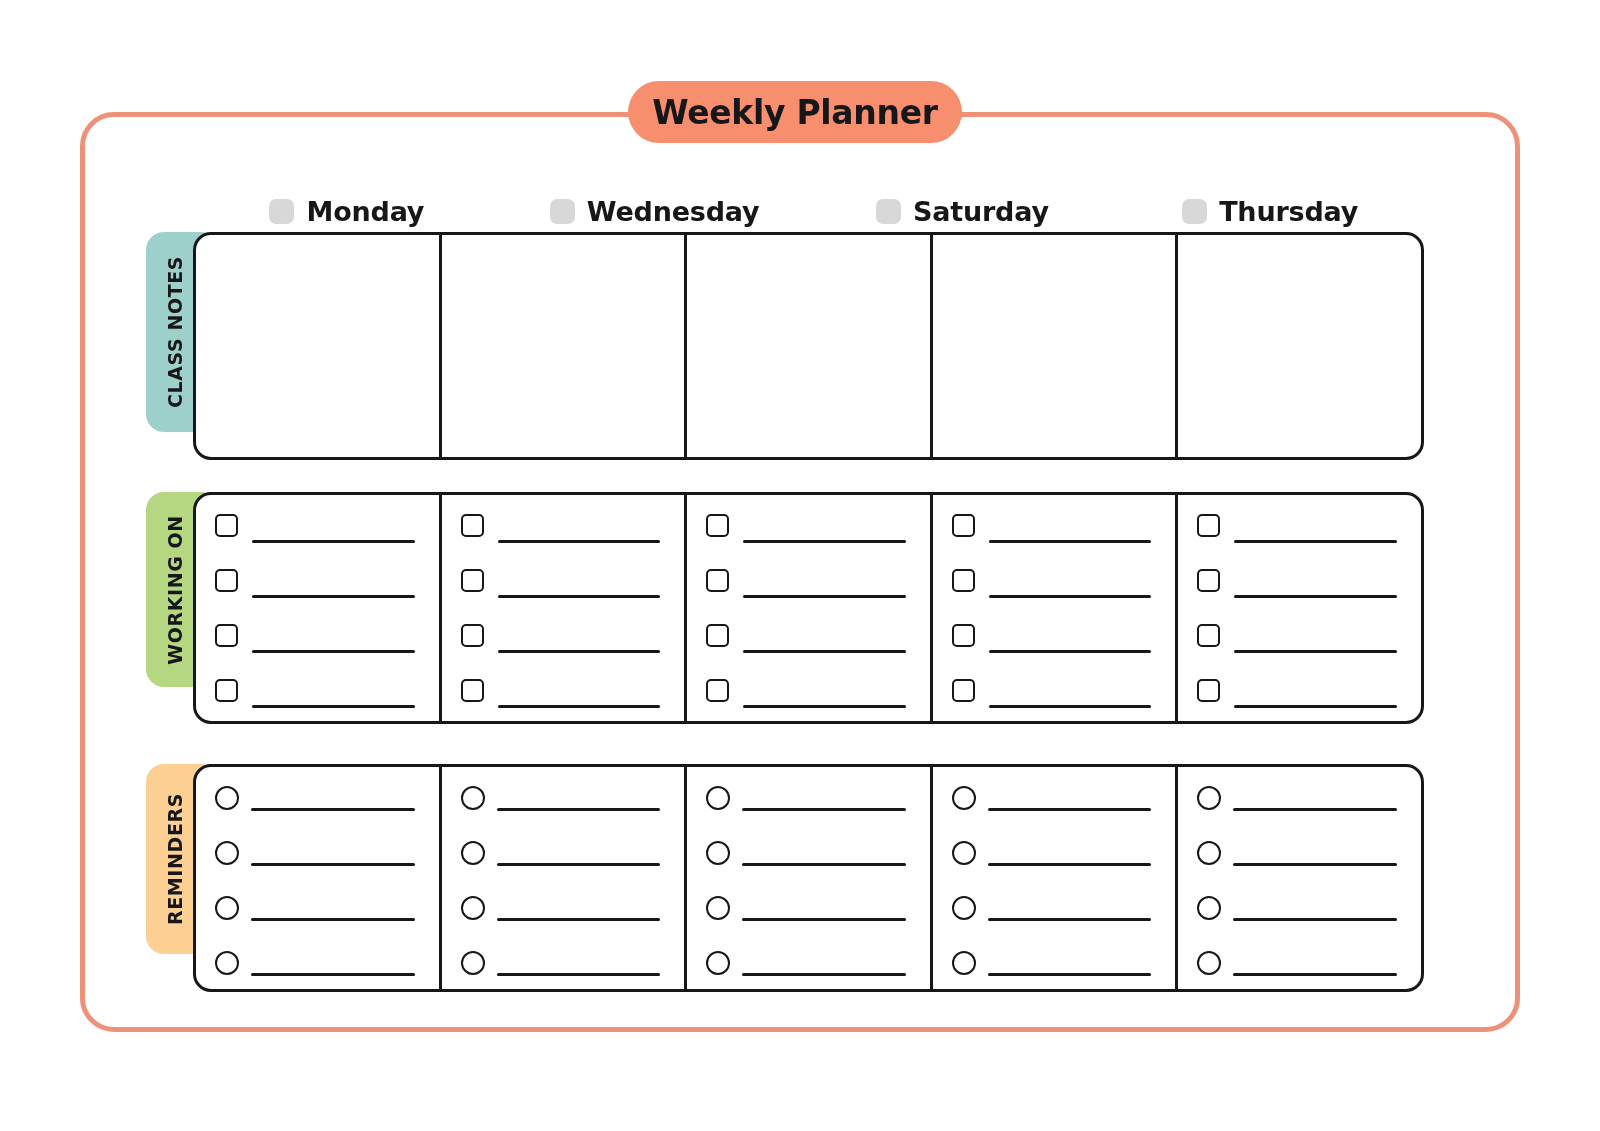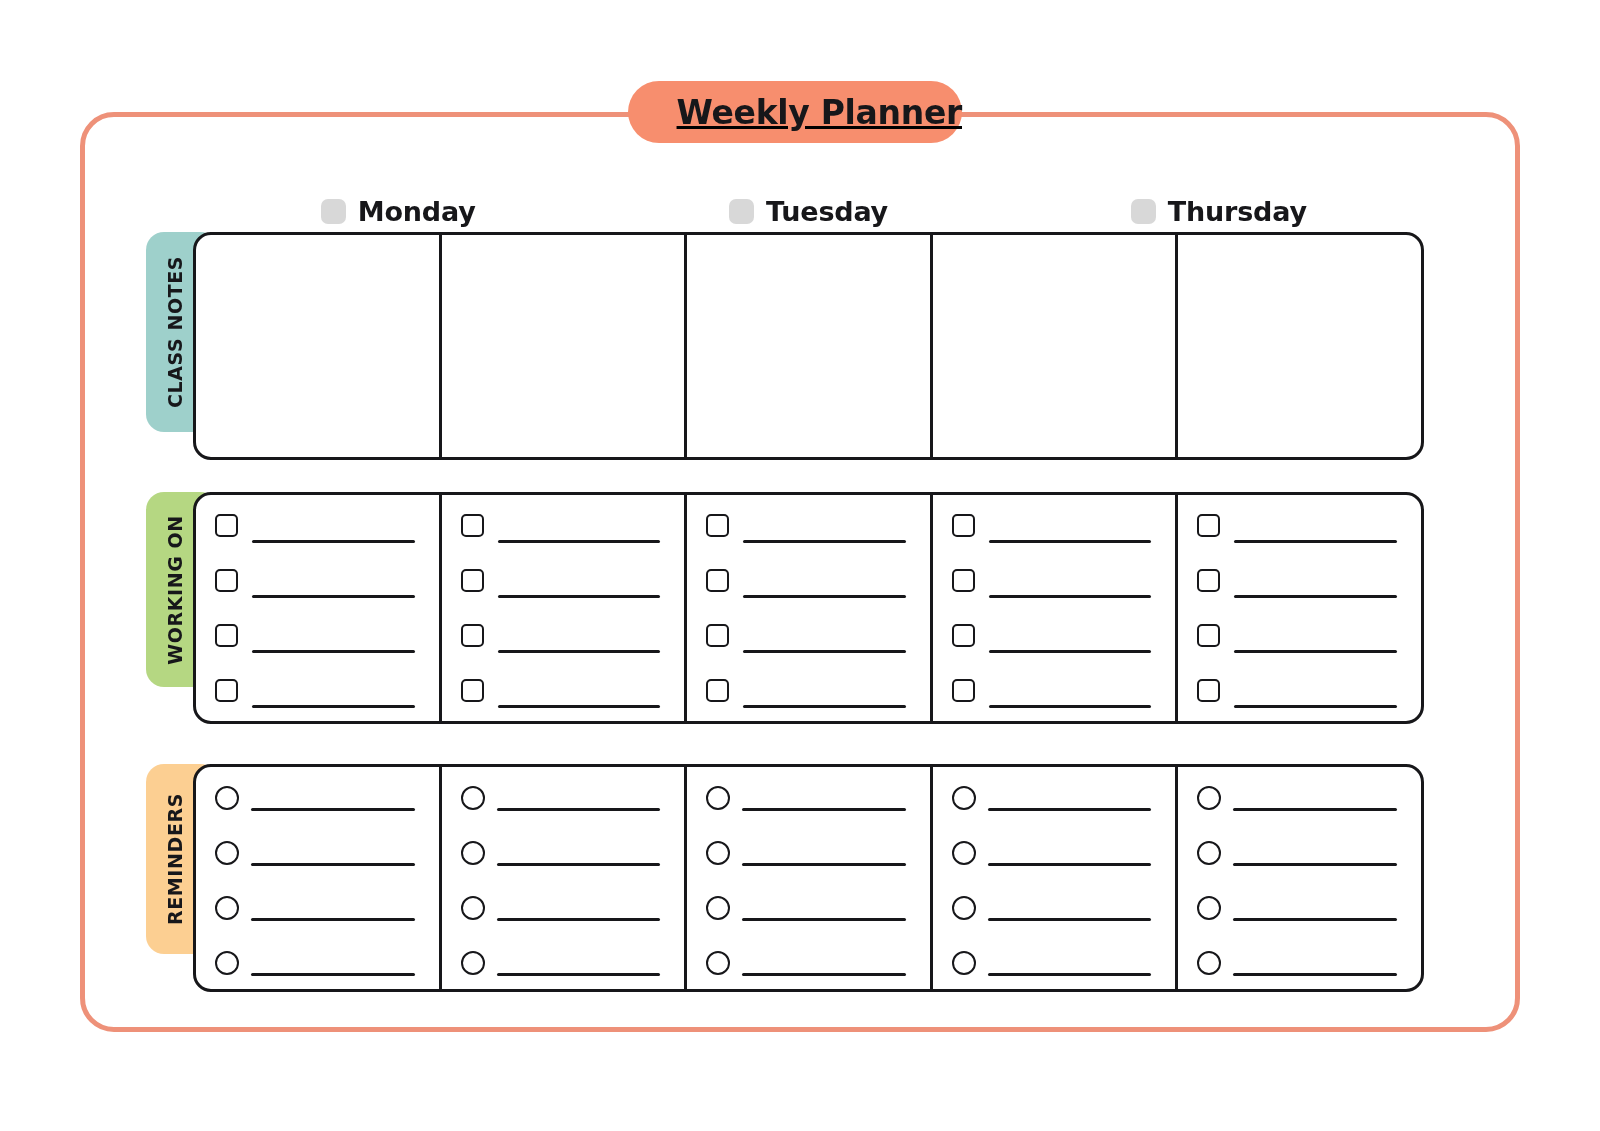--- a/index.html
+++ b/index.html
@@ -32,23 +32,22 @@
   #title-pill {
     position: absolute;
     left: 628px;
     top: 81px;
     width: 334px;
     height: 62px;
     background: #F78E6E;
     border-radius: 31px;
     display: flex;
     align-items: center;
-    justify-content: flex-end;
+    justify-content: center;
     z-index: 5;
-    text-decoration: underline;
   }
   #title-pill .title-text {
     font-family: "DejaVu Sans", "Liberation Sans", sans-serif;
     font-size: 33px;
     font-weight: 700;
     color: #17171A;
     letter-spacing: -0.3px;
   }
 
   
@@ -205,21 +204,25 @@
 
 <div id="planner-frame"></div>
 
 <div id="day-header-row">
   <div class="day-header">
     <span class="day-chip"></span>
     <span class="day-label">Monday</span>
   </div>
   <div class="day-header">
     <span class="day-chip"></span>
-    <span class="day-label">Tuesday</span>
+    <span class="day-label">Wednesday</span>
+  </div>
+  <div class="day-header">
+    <span class="day-chip"></span>
+    <span class="day-label">Saturday</span>
   </div>
   <div class="day-header">
     <span class="day-chip"></span>
     <span class="day-label">Thursday</span>
   </div>
 </div>
 
 <div class="section" id="section-class-notes">
   <div class="side-tab">
     <span class="side-tab-text">CLASS NOTES</span>

